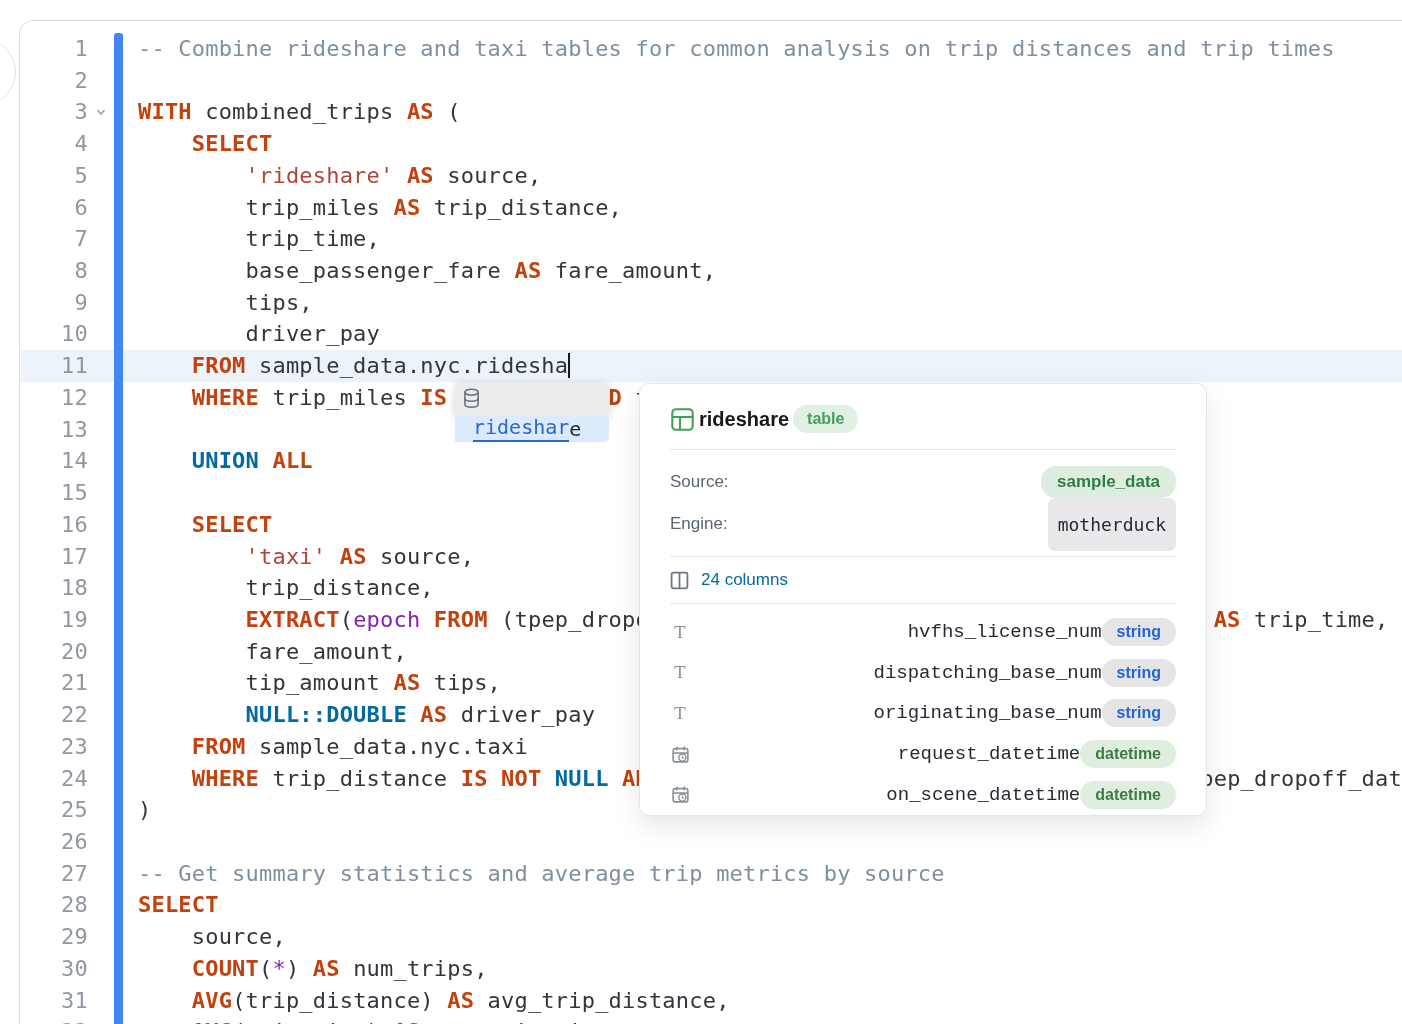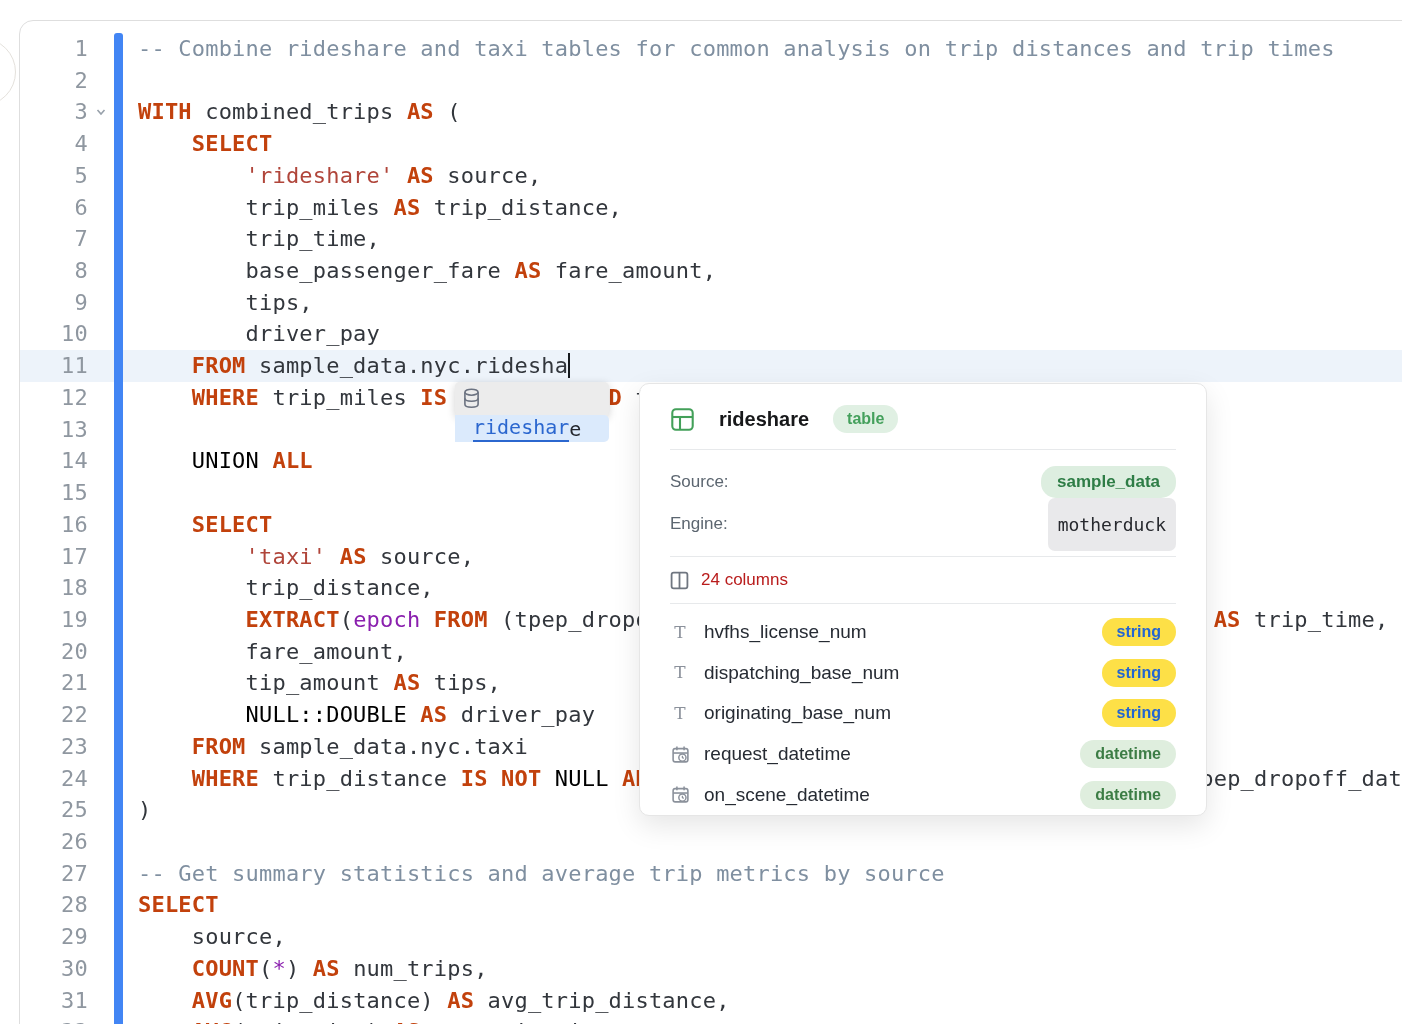--- a/index.html
+++ b/index.html
@@ -22,57 +22,57 @@
   .foldslot{width:26px;flex:0 0 26px;display:flex;align-items:center;justify-content:center;}
   .foldslot svg{display:block;}
   .bar{width:9px;flex:0 0 9px;background:#4285f4;}
   .row:first-child .bar{border-radius:3px 3px 0 0;}
   .codegap{width:15px;flex:0 0 15px;}
   .code{flex:1 1 auto;overflow:hidden;color:#32363c;}
 
   .tk-p{color:#32363c;}
   .tk-k{color:#c2410c;font-weight:bold;}
   .tk-o{color:#8a1fae;}
-  .tk-g{color:#000000;}
+  .tk-g{color:#0369a1;font-weight:bold;}
   .tk-s{color:#b0453a;}
   .tk-c{color:#7f8fa0;}
   .cursor{display:inline-block;width:2px;height:25px;background:#16191d;vertical-align:middle;margin-top:-3px;}
 
   
   .autocomplete{position:absolute;left:455px;top:382px;height:35px;display:flex;z-index:30;
     border-radius:5px;box-shadow:0 2px 8px rgba(0,0,0,.18);background:#ececec;flex-direction:column;}
   .ac-icon{width:33px;flex:0 0 33px;display:flex;align-items:center;justify-content:center;
     background:#ececec;border-radius:5px 0 0 5px;}
   .ac-item{display:flex;align-items:center;background:#dbeafc;border-radius:0 5px 5px 0;
     padding:0 28px 0 18px;font-family:"DejaVu Sans Mono","Liberation Mono",monospace;font-size:20px;}
   .ac-match{color:#2b67cf;border-bottom:2px solid #2b67cf;padding-bottom:1px;}
   .ac-rest{color:#23272e;}
 
   
   .popover{position:absolute;left:639px;top:383px;width:568px;z-index:40;background:#fff;
     border:1px solid #e6e6e6;border-radius:10px;box-shadow:0 10px 28px rgba(0,0,0,.10);padding:0 30px;}
-  .pop-header{display:flex;align-items:center;gap:24px;padding:21px 0 16px;}
+  .pop-header{display:flex;align-items:center;gap:4px;padding:21px 0 16px;}
   .pop-title{font-size:20px;font-weight:bold;color:#17181a;}
   .pill{display:inline-block;border-radius:15px;font-weight:bold;}
   .pill.table-badge{background:#e0f0e3;color:#44a05c;font-size:16px;padding:5px 14px;}
   .divider{height:1px;background:#e7e9eb;}
   .pop-info{padding:11px 0;}
   .info-row{display:flex;align-items:center;justify-content:space-between;height:42px;}
   .info-label{color:#5c6670;font-size:17px;}
   .pill.green-pill{background:#ddeee0;color:#2e7d46;font-size:17px;padding:6px 16px;}
   .pill.gray-mono{background:#e9e9eb;color:#27292e;font-weight:normal;border-radius:7px;
     font-family:"DejaVu Sans Mono","Liberation Mono",monospace;font-size:18px;padding:16px 10px;}
-  .pop-count{display:flex;align-items:center;gap:12px;padding:13px 0;color:#b91c1c;font-size:17px;}
+  .pop-count{display:flex;align-items:center;gap:12px;padding:13px 0;color:#0369a1;font-size:17px;}
   .pop-cols{padding:8px 0 0;}
   .col-row{display:flex;align-items:center;height:40.6px;}
   .col-icon{width:20px;flex:0 0 20px;display:flex;align-items:center;justify-content:center;color:#8b919b;}
   .t-glyph{font-family:"DejaVu Serif","Liberation Serif",serif;font-size:17px;color:#8b919b;line-height:1;}
-  .col-name{margin-left:14px;font-family:Liberation Sans, sans-serif;
-    font-size:19px;color:#262b33;flex:1 1 auto;}
-  .pill.type-string{background:#fde047;color:#2365d2;font-size:16px;padding:5px 15px;}
+  .col-name{margin-left:14px;font-family:Liberation Mono, monospace;
+    font-size:19px;color:#262b33;flex:1 1 auto;text-align:right;}
+  .pill.type-string{background:#e5e5e5;color:#2365d2;font-size:16px;padding:5px 15px;}
   .pill.type-datetime{background:#dfeede;color:#3c7d45;font-size:16px;padding:5px 15px;}
   .pop-more{text-align:center;color:#9aa1a9;font-size:16px;padding:10px 0 20px;}
 </style>
 </head>
 <body>
 
 <div class="edge-circle"></div>
 
 <div class="panel">
   <div class="rows" id="rows">

